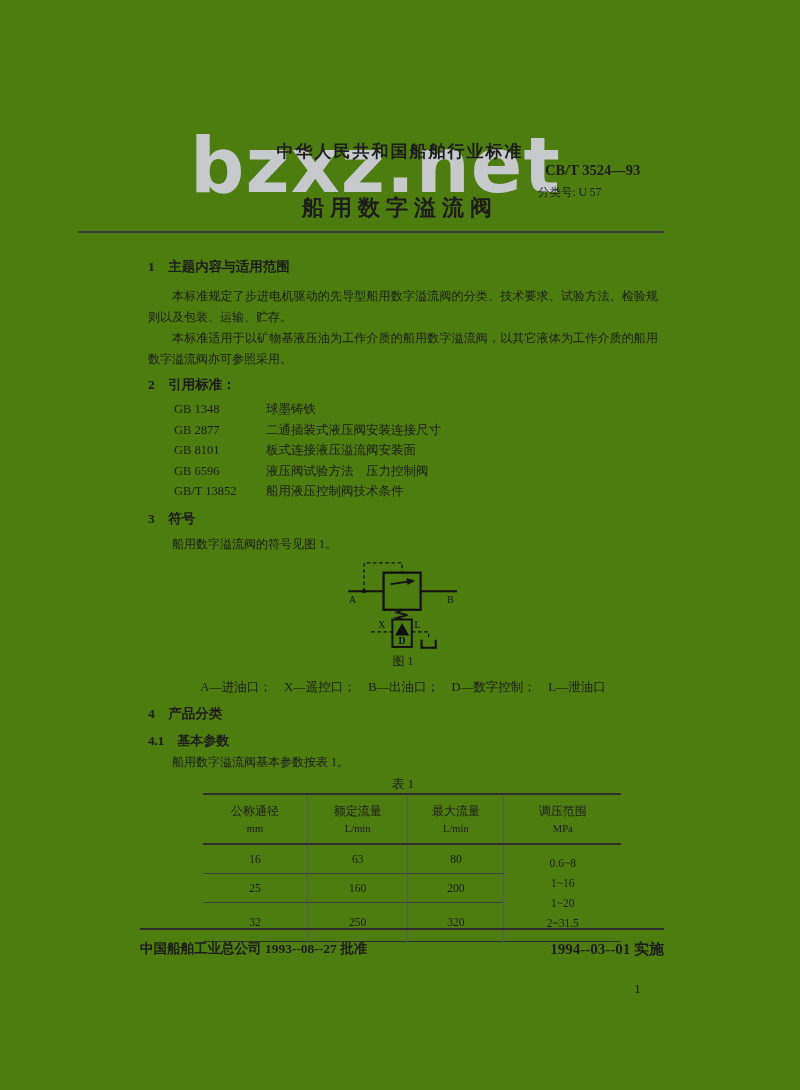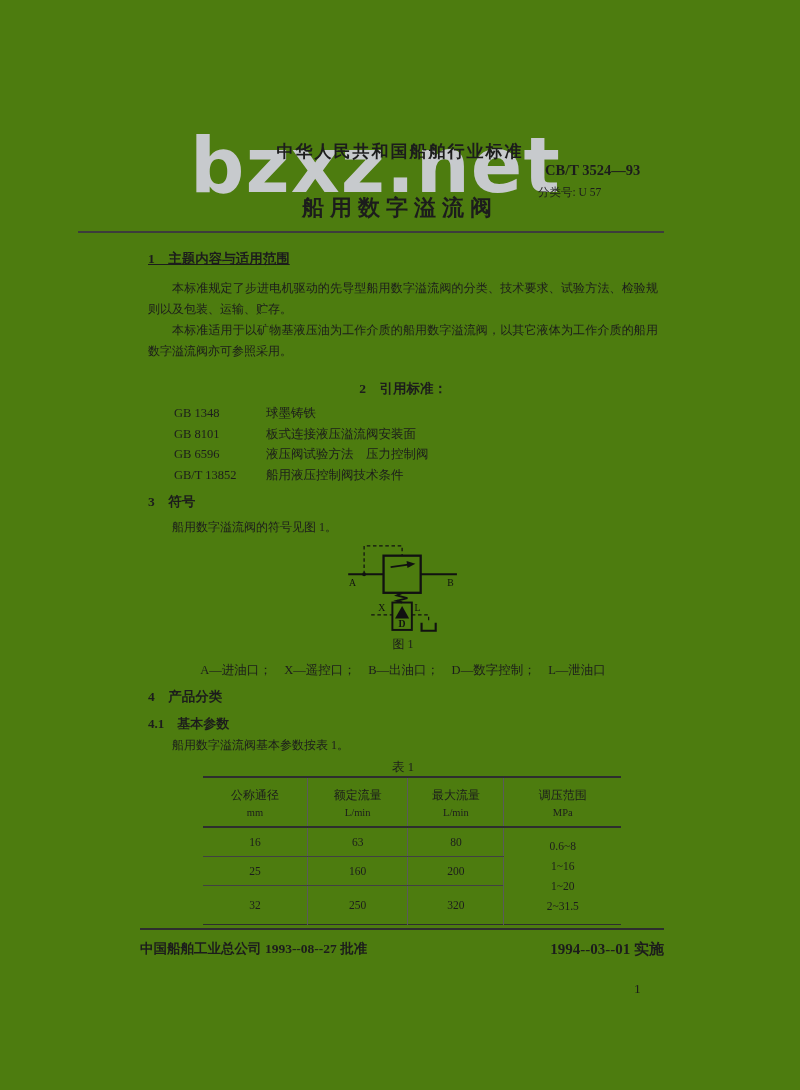--- a/index.html
+++ b/index.html
@@ -20,24 +20,24 @@
     font-size:17px;font-weight:bold;letter-spacing:2px;z-index:1;}
   .hdr-code{position:absolute;top:162px;left:538px;font-size:14.5px;font-weight:bold;z-index:1;margin-left:7px;}
   .hdr-class{position:absolute;top:185px;left:538px;font-size:11.5px;z-index:1;}
   .doc-title{position:absolute;top:193px;left:0;width:800px;text-align:center;
     font-size:22px;font-weight:bold;letter-spacing:6px;z-index:1;}
   .head-rule{position:absolute;top:231px;left:78px;width:586px;height:0;
     border-top:2px solid #3c3c3c;z-index:1;}
   
   .content{position:absolute;left:148px;top:250px;width:510px;z-index:1;}
   .sec-h{font-size:13.5px;font-weight:bold;margin:0;}
-  #s1h{margin-top:0;text-decoration:underline;}
+  #s1h{margin-top:8px;}
   .para{font-size:12px;line-height:21px;margin:0;text-indent:2em;text-align:justify;}
   #p1{margin-top:10px;}
-  #s2h{margin-top:18px;text-align:center;}
+  #s2h{margin-top:6px;}
   .refs{margin:5px 0 0 26px;font-size:12.5px;line-height:20.5px;}
   .ref-code{display:inline-block;min-width:92px;}
   #s3h{margin-top:8px;}
   .s3intro{margin-top:6px;}
   .figure-wrap{margin-top:0;text-align:center;}
   .figure-wrap svg{display:block;margin:0 auto;}
   .fig-caption{font-size:12px;line-height:15px;text-align:center;}
   .legend{margin-top:8px;font-size:12.5px;line-height:20px;text-align:center;}
   #s4h{margin-top:8px;}
   #s41h{margin-top:9px;font-size:13px;}
@@ -81,20 +81,21 @@
 
   <div class="content">
 
     <p class="sec-h" id="s1h">1　主题内容与适用范围</p>
     <p class="para" id="p1">本标准规定了步进电机驱动的先导型船用数字溢流阀的分类、技术要求、试验方法、检验规则以及包装、运输、贮存。</p>
     <p class="para">本标准适用于以矿物基液压油为工作介质的船用数字溢流阀，以其它液体为工作介质的船用数字溢流阀亦可参照采用。</p>
 
     <p class="sec-h" id="s2h">2　引用标准：</p>
     <div class="refs">
       <div><span class="ref-code">GB 1348</span><span>球墨铸铁</span></div>
+      <div><span class="ref-code">GB 2877</span><span>二通插装式液压阀安装连接尺寸</span></div>
       <div><span class="ref-code">GB 8101</span><span>板式连接液压溢流阀安装面</span></div>
       <div><span class="ref-code">GB 6596</span><span>液压阀试验方法　压力控制阀</span></div>
       <div><span class="ref-code">GB/T 13852</span><span>船用液压控制阀技术条件</span></div>
     </div>
 
     <p class="sec-h" id="s3h">3　符号</p>
     <p class="para s3intro">船用数字溢流阀的符号见图 1。</p>
 
     <div class="figure-wrap">
       <svg viewBox="0 0 140 112" width="124" height="99">

